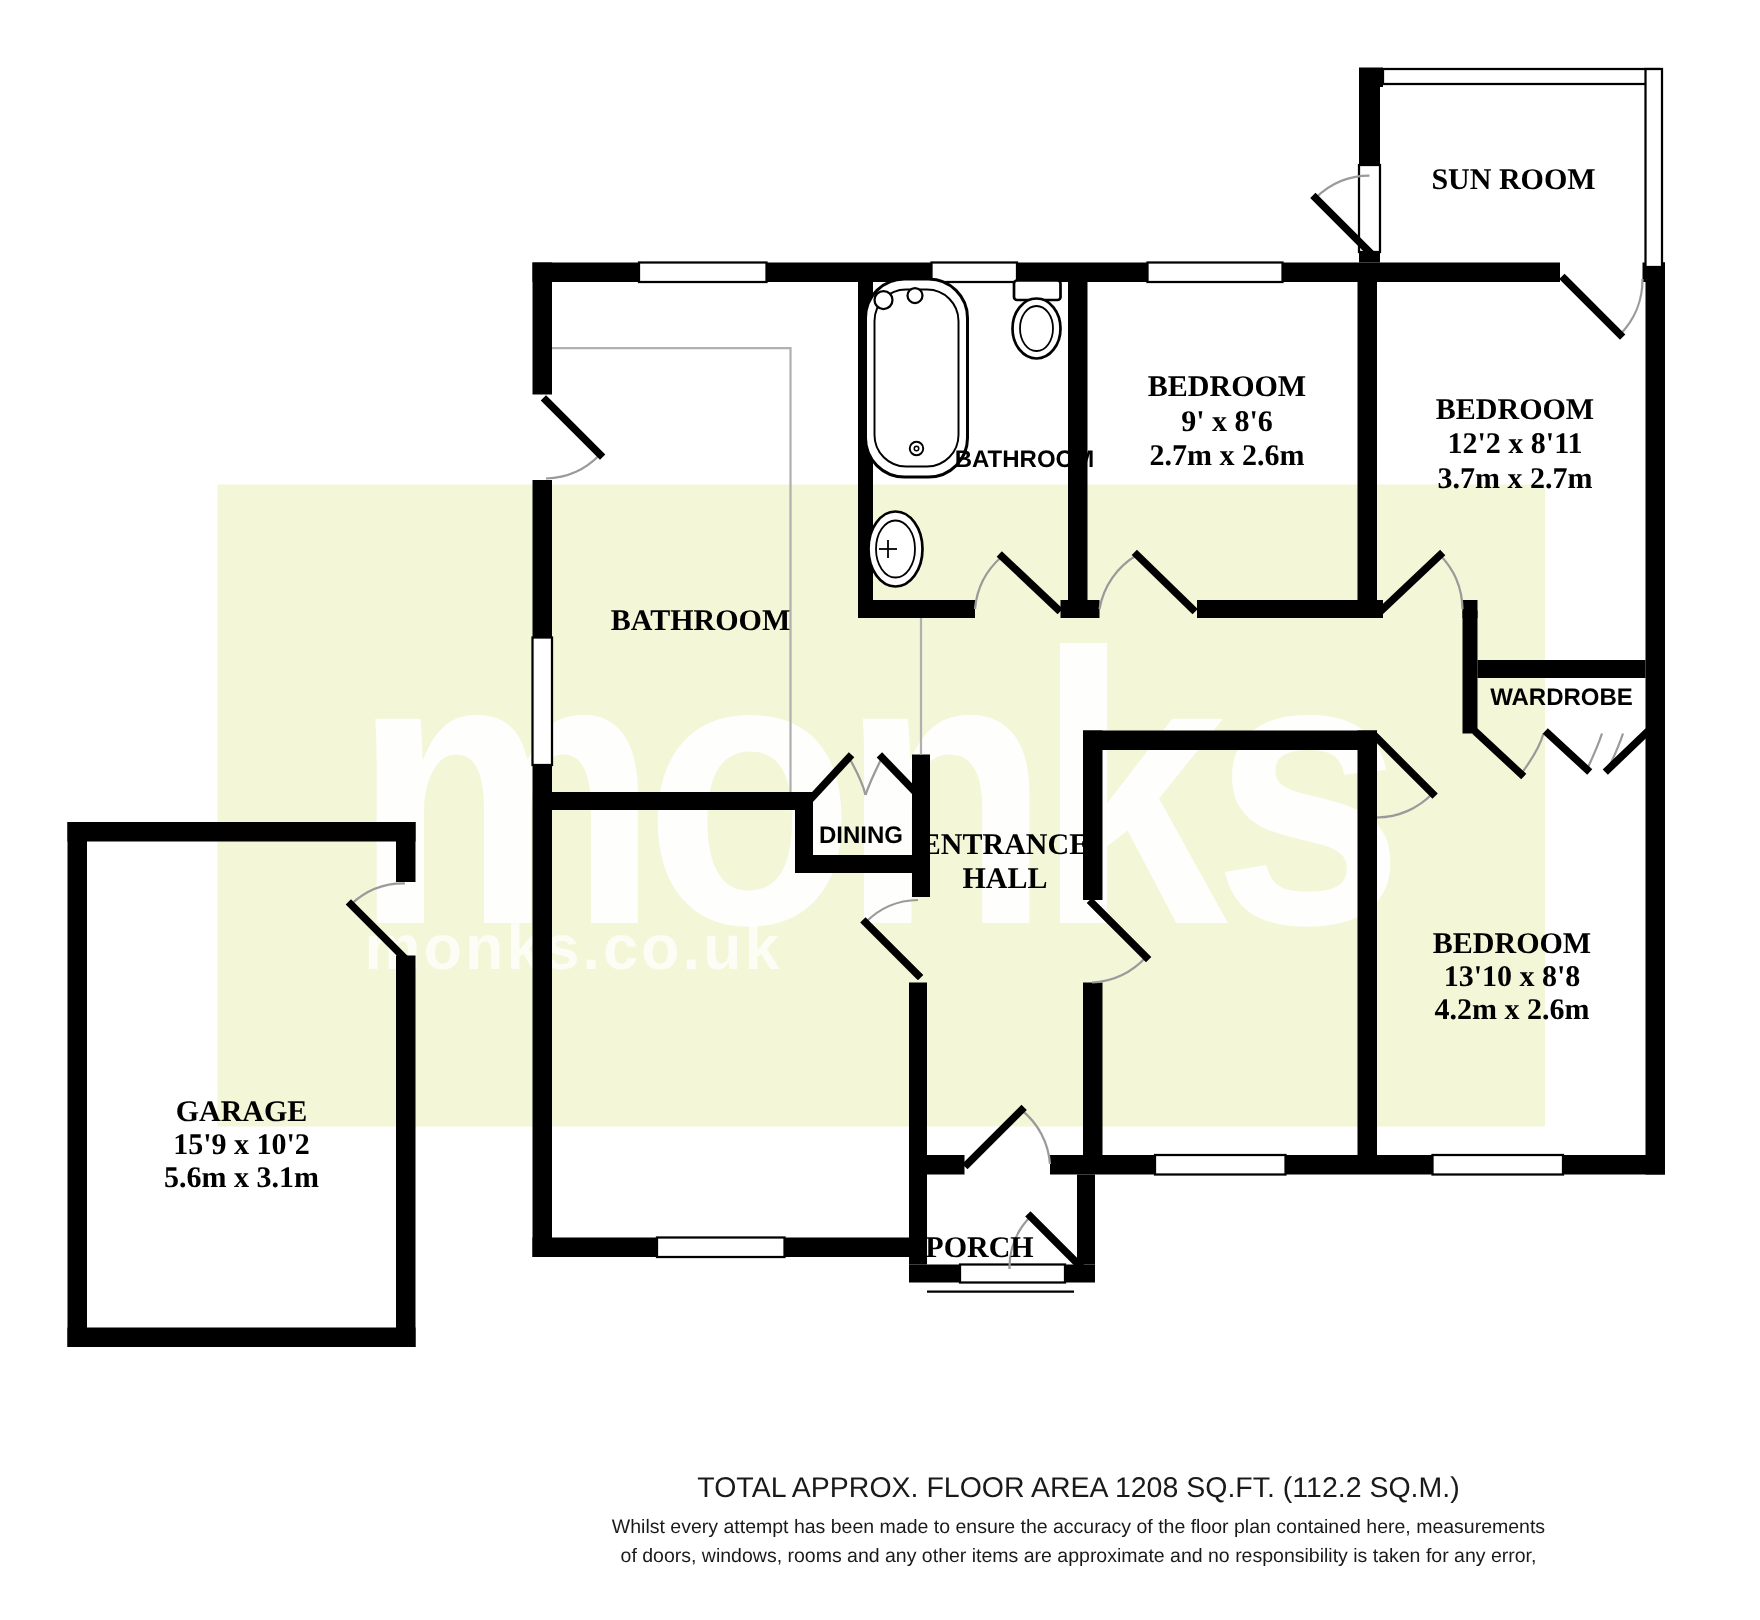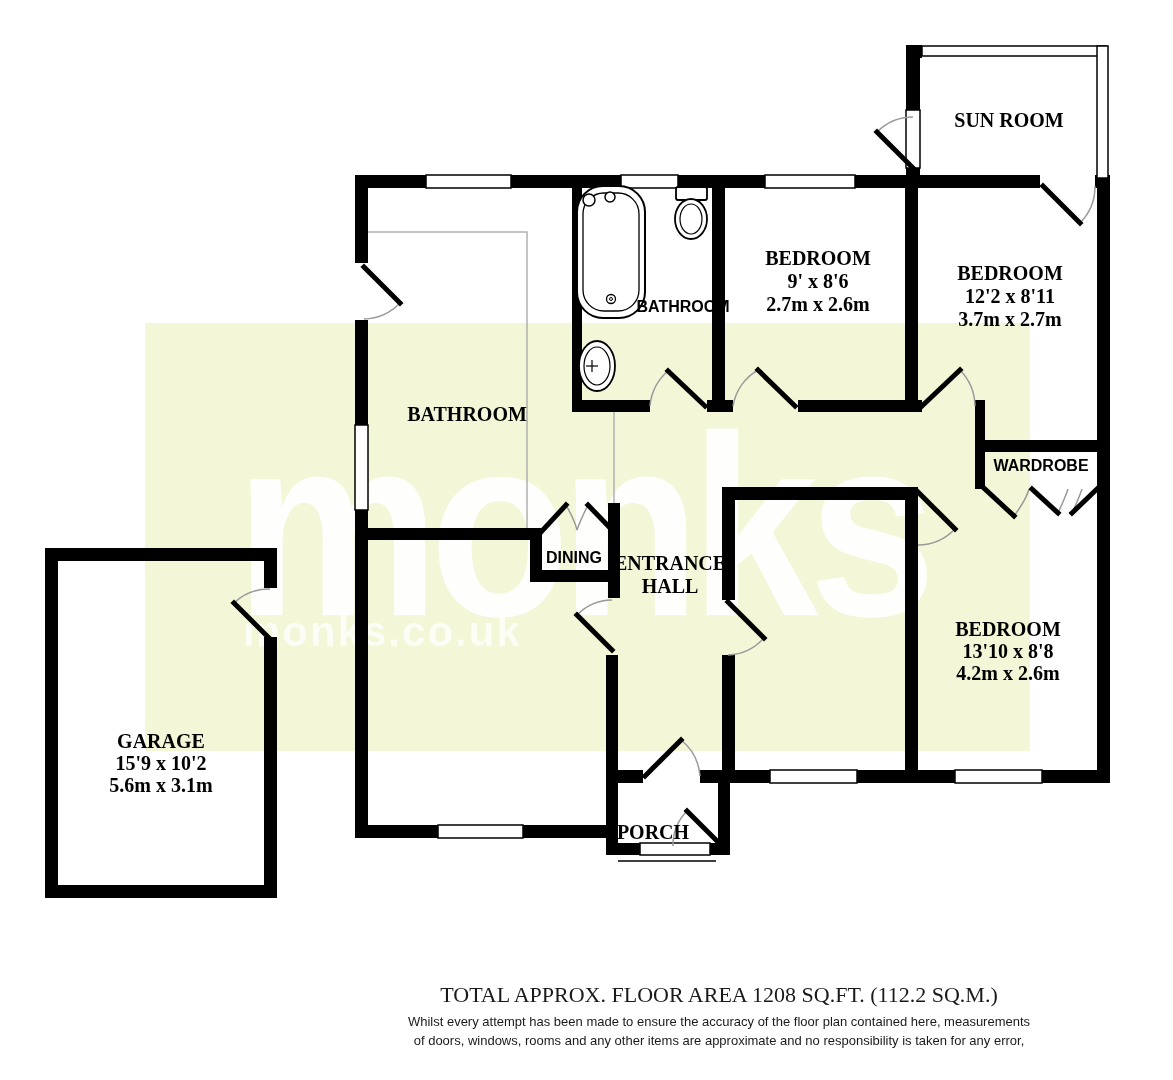--- a/index.html
+++ b/index.html
@@ -15,21 +15,21 @@
   
   #plan-svg{position:absolute;left:0;top:0;z-index:2;}
   
   .room-label{position:absolute;z-index:3;transform:translateX(-50%);text-align:center;
               font-weight:bold;color:#000;white-space:nowrap;}
   .fs16{font-size:20px;line-height:23px;font-family:Liberation Serif, serif;}
   .fs15{font-size:16px;line-height:22px;}
   .lh22{line-height:22px;}
   
   #footer{position:absolute;left:389px;top:982px;width:660px;z-index:3;text-align:center;color:#1a1a1a;}
-  #footer .total{font-size:22px;margin-bottom:5px;font-family:Liberation Serif, serif;}
+  #footer .total{font-size:19px;margin-bottom:5px;}
   #footer .disc{font-size:13px;line-height:18.5px;}
 </style>
 </head>
 <body>
 
 <div id="page">
 
   <div id="wm-band" style="background:#f3f6d7;"></div>
   <div id="wm-brand">monks</div>
   <div id="wm-domain">monks.co.uk</div>

